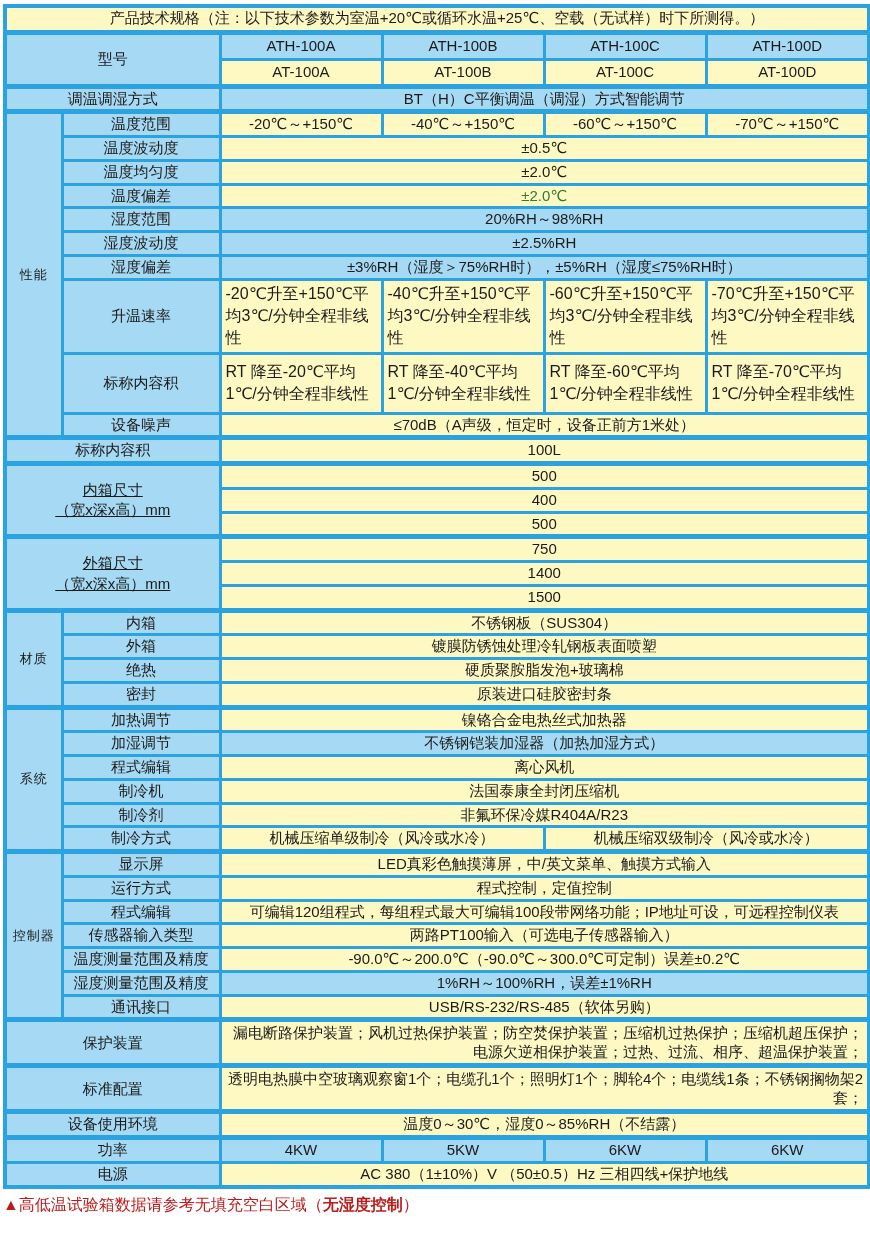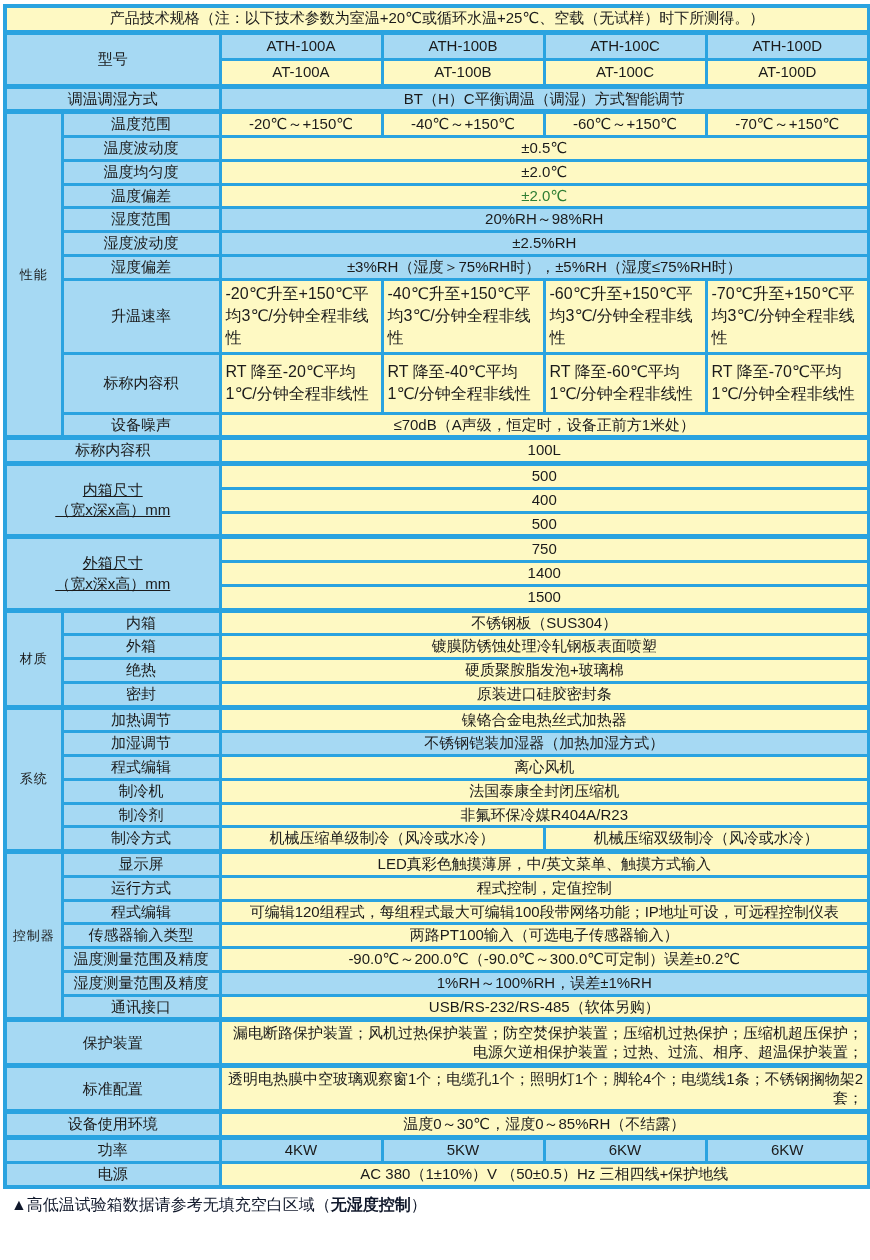--- a/index.html
+++ b/index.html
@@ -42,23 +42,23 @@
     font-size:16px;
     height:60px;
     line-height:1.4;
     padding:2px 3px 2px 4px;
   }
   td.tall2{height:46px;text-align:right;}
   td.green{color:var(--green);}
   td.cat{font-size:13px;letter-spacing:1px;}
   .sizelabel div{line-height:1.35;text-decoration:underline;}
   .footnote{
-    margin:6px 0 0 8px;
+    margin:6px 0 0 0;
     font-size:16px;
-    color:#0f172a;
+    color:#b91c1c;
   }
   .footnote b{font-weight:bold;}
 </style>
 </head>
 <body>
 
 <table>
   <colgroup>
     <col style="width:57px">
       <col style="width:158px">

